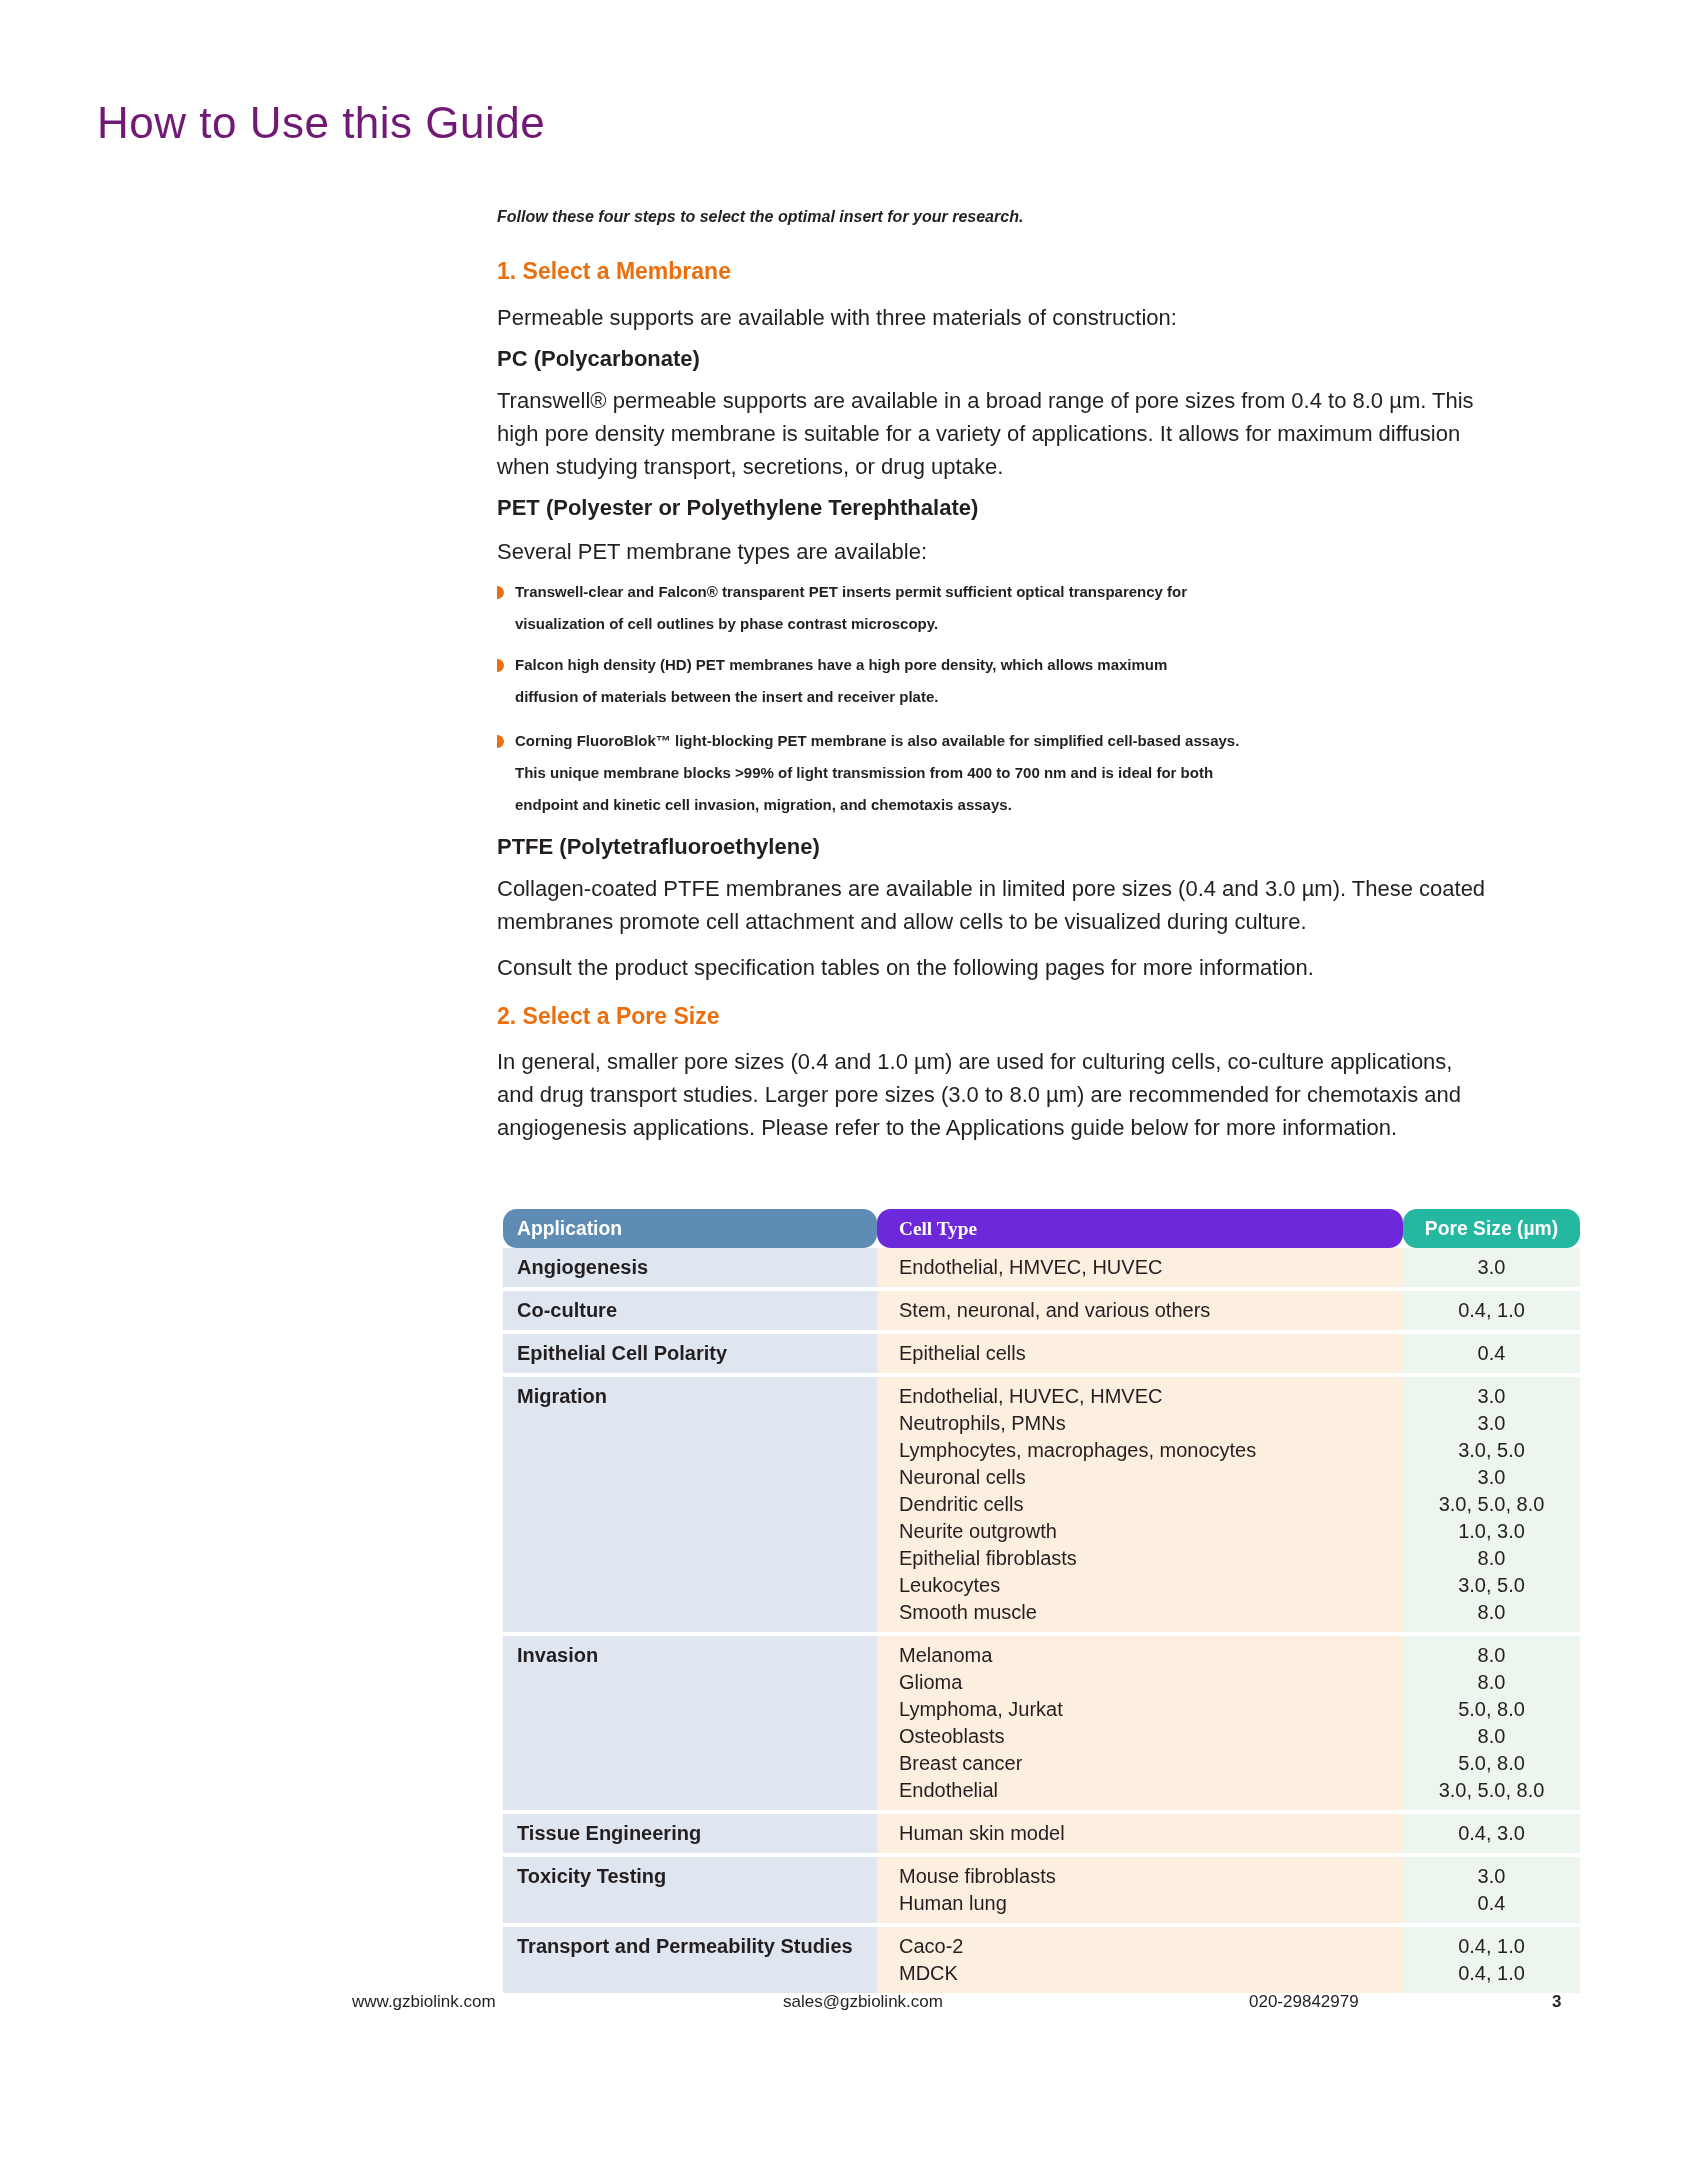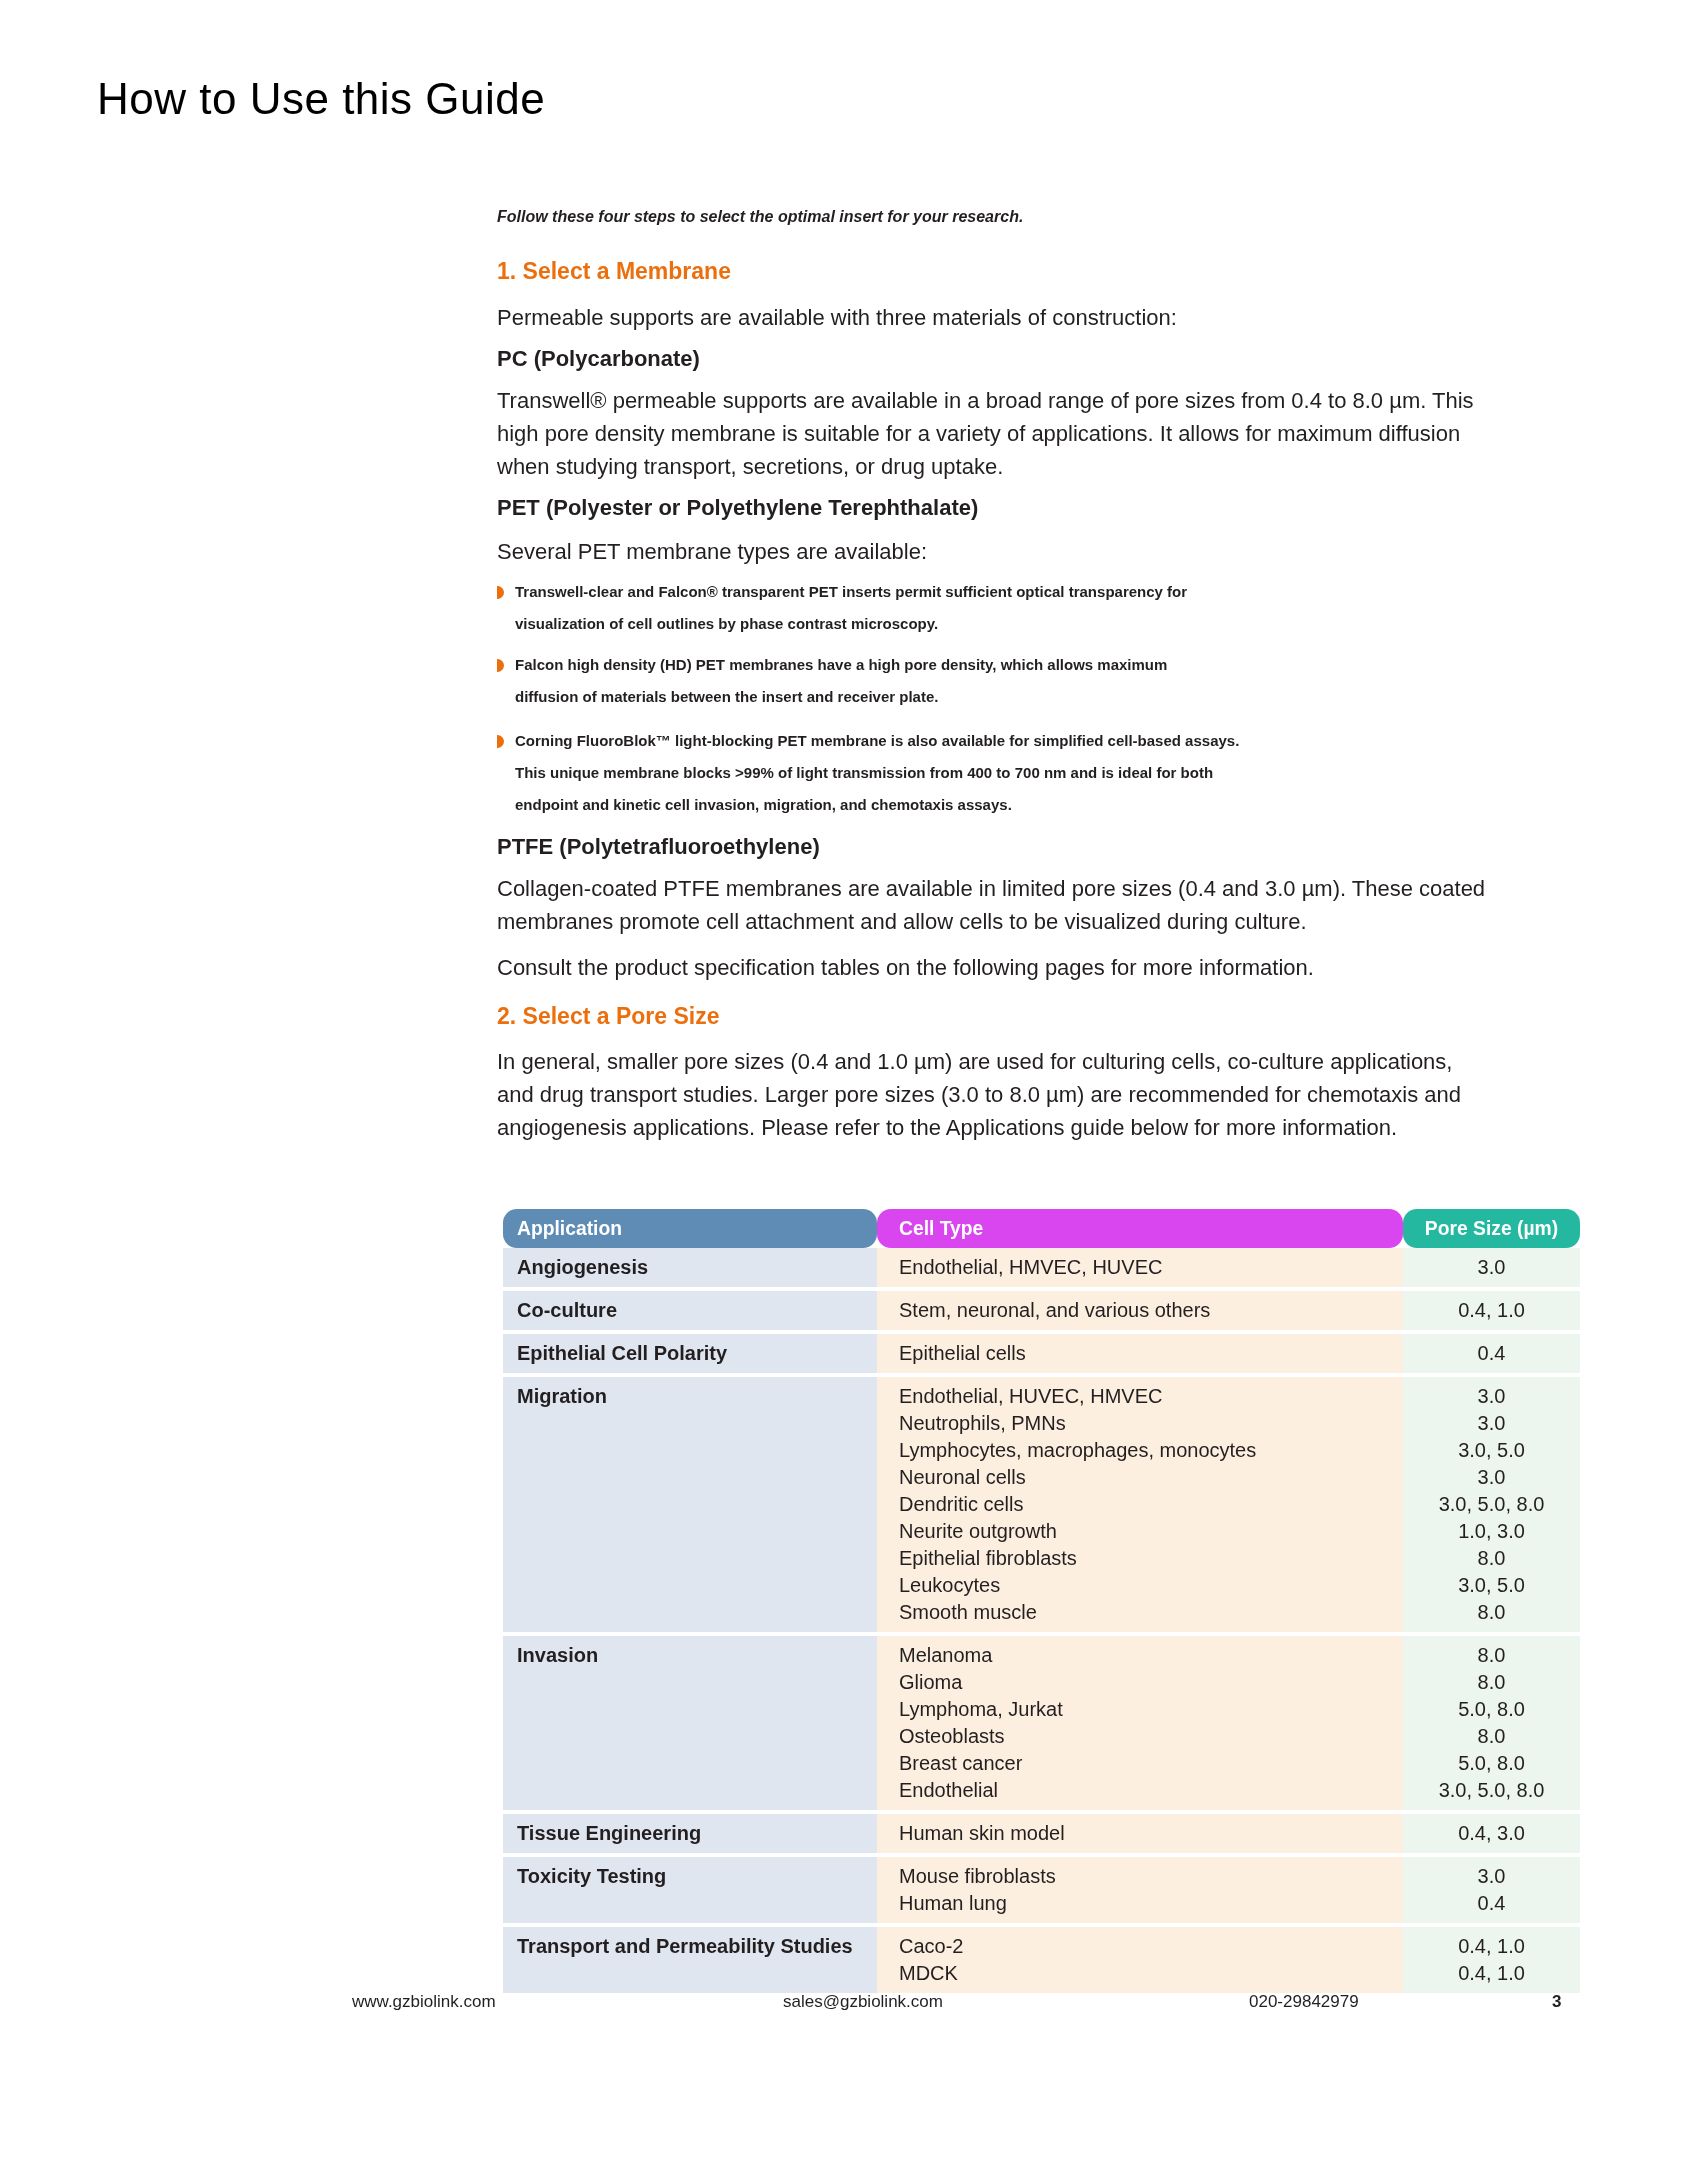--- a/index.html
+++ b/index.html
@@ -1,36 +1,36 @@
 <!DOCTYPE html>
 <html><head>
 <meta charset="utf-8">
 <style>
   html, body { margin: 0; padding: 0; background: #ffffff; }
   body { width: 1683px; height: 2178px; position: relative; overflow: hidden;
          font-family: "Liberation Sans", "DejaVu Sans", sans-serif; color: #231f20; }
-  .title { position: absolute; left: 97px; top: 74px; font-size: 44px; font-weight: 300;
-           color: #000000; letter-spacing: 0.5px; margin: 0; font-weight: normal; }
+  .title { position: absolute; left: 97px; top: 98px; font-size: 44px; font-weight: 300;
+           color: #701a75; letter-spacing: 0.5px; margin: 0; font-weight: normal; }
   .content { position: absolute; left: 497px; top: 0; width: 1084px; }
   .abs { position: absolute; left: 0; white-space: nowrap; }
   .intro { font-size: 16px; font-style: italic; font-weight: bold; text-align: center; }
   .h { font-size: 23px; font-weight: bold; color: #ec6f0d; }
   .p { font-size: 22px; line-height: 33px; }
   .sub { font-size: 22px; font-weight: bold; }
   .bullet { font-size: 15px; line-height: 32px; padding-left: 18px; font-weight: bold; }
   .bullet .mark { position: absolute; left: 0; top: 10px; width: 7px; height: 13px;
                   background: #ec6f0d; border-radius: 0 7px 7px 0; }
   .line { display: block; white-space: nowrap; }
 
   table.apps { position: absolute; left: 503px; top: 1209px; width: 1077px;
                border-collapse: separate; border-spacing: 0; font-size: 20px; }
   table.apps th { height: 39px; color: #fff; font-weight: bold; text-align: left;
                   padding: 0 0 0 14px; font-size: 19.3px; border-radius: 14px; }
   table.apps th.c-app { background: #5e8cb5; width: 360px; }
-  table.apps th.c-cell { background: #d946ef; width: 504px; padding-left: 22px; }
+  table.apps th.c-cell { background: #6d28d9; width: 504px; padding-left: 22px; font-family: Liberation Serif, serif; }
   table.apps th.c-pore { background: #24b8a0; text-align: center; padding: 0; }
   table.apps td { vertical-align: top; padding: 6px 0 6px 0; line-height: 27px; }
   table.apps tr.grp td { border-top: 4px solid #fff; }
   table.apps tr.first td { border-top: 0; margin-top: 16px; }
   td.app { background: #e0e6f0; font-weight: bold; padding-left: 14px !important; }
   td.cell { background: #fcefe0; padding-left: 22px !important; }
   td.pore { background: #edf5ef; text-align: center; }
   .footer { position: absolute; top: 1992px; font-size: 17px; white-space: nowrap; }
   .pagenum { font-weight: bold; }
 </style>

